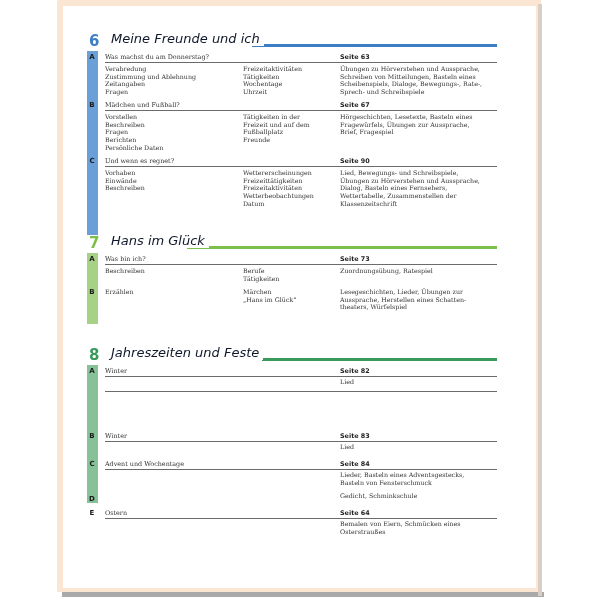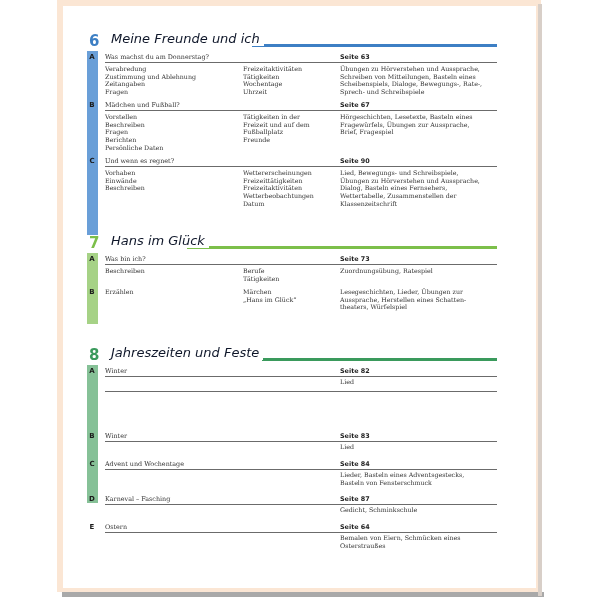--- a/index.html
+++ b/index.html
@@ -221,24 +221,20 @@
     <div class="sub-body" style="height:21px;">
       <div class="col3" style="top:1px;">
         <span class="l">Lieder, Basteln eines Adventsgestecks,</span>
         <span class="l">Basteln von Fensterschmuck</span>
       </div>
     </div>
   </div>
 
   <div class="sub">
     <span class="letter" style="left:-18px; top:4px;">D</span>
-    <div class="sub-head" style="height:13px;">
-      <span class="sub-title">Karneval – Fasching</span>
-      <span class="sub-page">Seite 87</span>
-    </div>
     <div class="sub-body" style="height:14px;">
       <div class="col3" style="top:1px;">
         <span class="l">Gedicht, Schminkschule</span>
       </div>
     </div>
   </div>
 
   <div class="sub">
     <span class="letter" style="left:-18px; top:4px;">E</span>
     <div class="sub-head" style="height:13px;">

